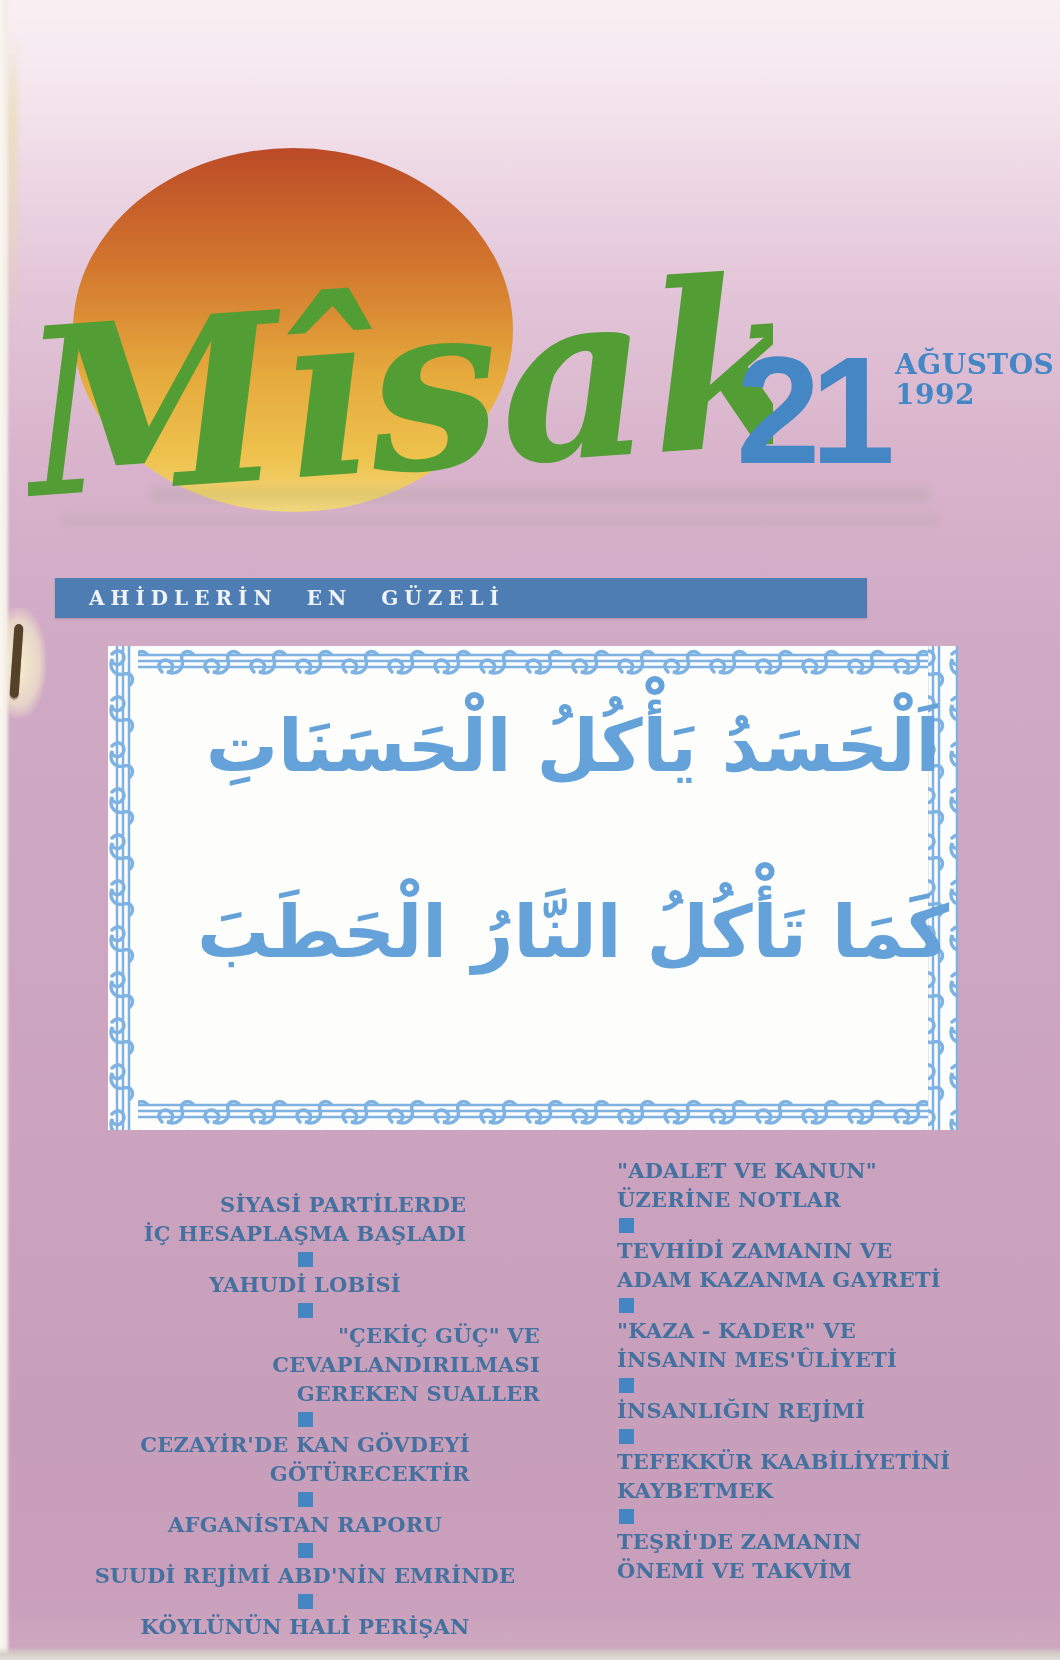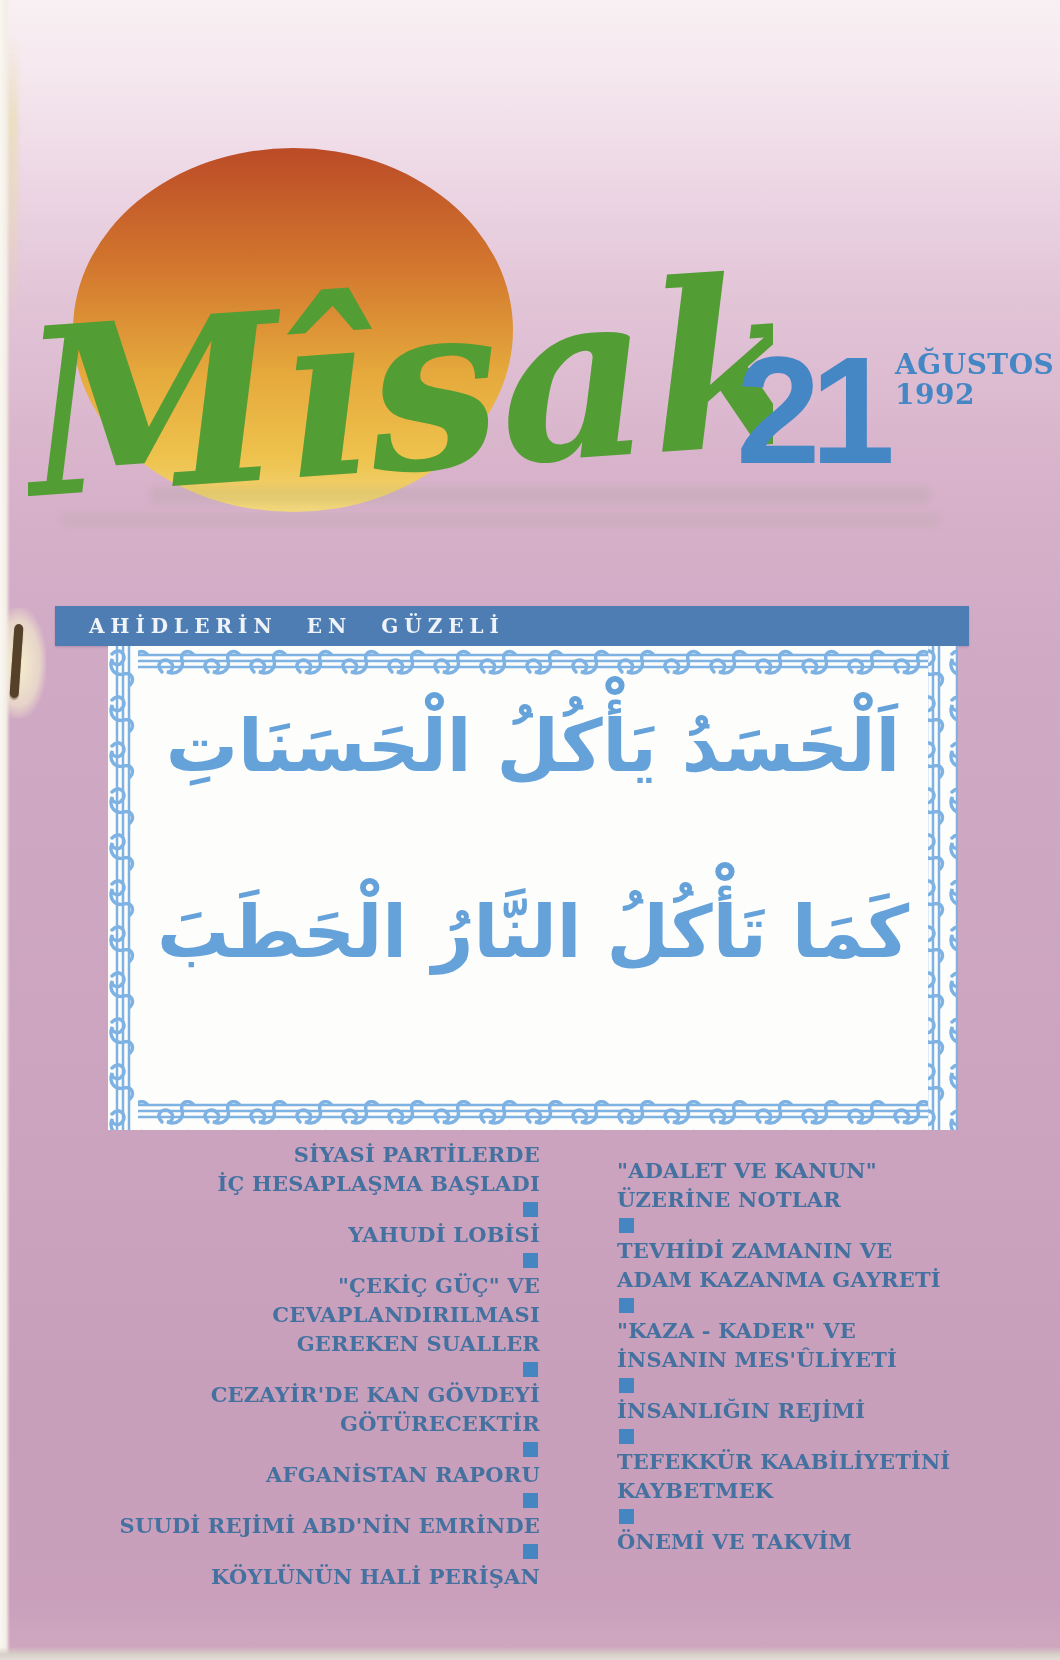--- a/index.html
+++ b/index.html
@@ -33,37 +33,37 @@
   .ghost.g2{left:60px;top:513px;width:880px;height:15px;background:rgba(135,150,115,.09);}
 
   
   .issue{position:absolute;left:736px;top:350px;display:flex;align-items:flex-start;}
   .issue-number{font-weight:bold;font-size:152px;line-height:.8;letter-spacing:-10px;color:#4587c5;
     font-family:"Liberation Sans",sans-serif;}
   .issue-date{margin-left:10px;color:#4587c5;font-weight:bold;font-size:28px;
     line-height:1.06;letter-spacing:.5px;font-family:"DejaVu Serif",serif;}
 
   
-  .banner{position:absolute;left:55px;top:578px;width:914px;height:40px;background:#4d7db3;
-    display:flex;align-items:center;box-shadow:0 1px 2px rgba(80,60,90,.25);margin-top:28px;}
+  .banner{position:absolute;left:55px;top:578px;width:812px;height:40px;background:#4d7db3;
+    display:flex;align-items:center;box-shadow:0 1px 2px rgba(80,60,90,.25);}
   .banner-label{color:#f0f3f8;font-weight:bold;font-size:20px;letter-spacing:6px;word-spacing:16px;
     padding-left:34px;font-family:"DejaVu Serif",serif;}
 
   
   .frame-wrap{position:absolute;left:108px;top:646px;width:850px;height:484px;}
   .call{position:absolute;width:100%;text-align:center;direction:rtl;color:#64a2d9;
-    font-family:"DejaVu Sans",sans-serif;font-weight:bold;}
+    font-family:"DejaVu Sans",sans-serif;font-weight:bold;margin-left:40px;}
   .call.l1{top:46px;font-size:72px;line-height:1.5;}
   .call.l2{top:232px;font-size:72px;line-height:1.5;}
 
   
   .toc-col{position:absolute;display:flex;flex-direction:column;
     font-family:"DejaVu Serif",serif;font-weight:bold;font-size:21px;line-height:29px;
     color:#44719f;letter-spacing:.2px;}
-  .toc-left{left:70px;top:1140px;width:470px;align-items:flex-end;text-align:right;}
+  .toc-left{left:70px;top:1190px;width:470px;align-items:center;text-align:right;}
   .toc-right{left:617px;top:1156px;width:400px;align-items:flex-start;text-align:left;}
   .toc-bullet{width:15px;height:15px;background:#4585c1;margin:4px 2px 3px 2px;}
 </style>
 </head>
 <body>
 
 <div class="page">
 
   <div class="smudge-yellow"></div>
 
@@ -179,20 +179,21 @@
       <div class="toc-item">
         <div>İNSANLIĞIN REJİMİ</div>
       </div>
       <div class="toc-bullet"></div>
       <div class="toc-item">
         <div>TEFEKKÜR KAABİLİYETİNİ</div>
         <div>KAYBETMEK</div>
       </div>
       <div class="toc-bullet"></div>
       <div class="toc-item">
+        <div>TEŞRİ'DE ZAMANIN</div>
         <div>ÖNEMİ VE TAKVİM</div>
       </div>
     </div>
 
   <div class="staple">
     <div class="staple-core"></div>
   </div>
   <div class="edge-left"></div>
   <div class="edge-bottom"></div>
 

